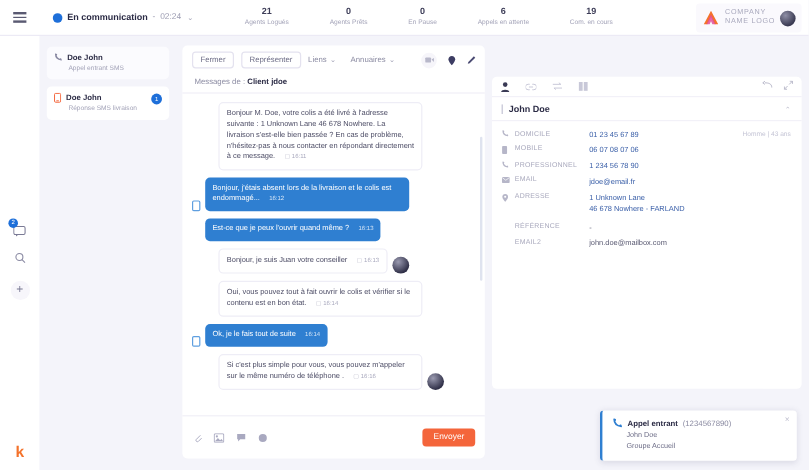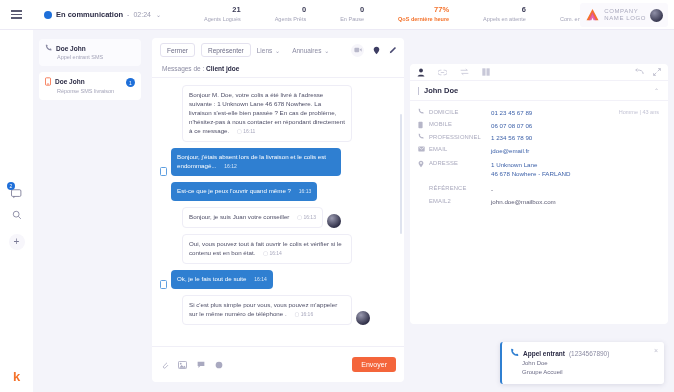--- a/index.html
+++ b/index.html
@@ -20,21 +20,21 @@
   .burger { width: 32px; display: flex; flex-direction: column; align-items: center; gap: 2px; cursor: pointer; }
   .burger span { display: block; width: 11px; height: 1.4px; background: #5a5a72; }
 
   .status-wrap { display: flex; align-items: center; gap: 4px; margin-left: 12px; }
   .status-dot { width: 8px; height: 8px; border-radius: 50%; background: #1e6fd9; }
   .status-label { font-size: 7.5px; font-weight: bold; color: #2b2b45; }
   .status-time { font-size: 7px; color: #9a9ab0; }
   .caret-sm { font-size: 6px; color: #9a9ab0; margin-left: 1px; }
 
   .stats { display: flex; align-items: center; margin-left: 26px; }
-  .stat { text-align: right; padding: 0 17px; }
+  .stat { text-align: center; padding: 0 17px; }
   .stat-val { font-size: 7.5px; font-weight: bold; color: #3c3c57; line-height: 10px; }
   .stat-lbl { font-size: 5.5px; color: #a3a3b8; line-height: 9px; white-space: nowrap; }
   .stat.qos .stat-val, .stat.qos .stat-lbl { color: #f4722b; }
   .stat.qos .stat-lbl { font-weight: bold; }
 
   .brand {
     position: absolute; right: 6px; top: 3px; height: 24px;
     display: flex; align-items: center; gap: 4px;
     background: #faf9fd; border-radius: 3px; padding: 2px 5px;
   }
@@ -181,24 +181,20 @@
       <div class="stat-lbl">Agents Logués</div>
     </div>
     <div class="stat">
       <div class="stat-val">0</div>
       <div class="stat-lbl">Agents Prêts</div>
     </div>
     <div class="stat">
       <div class="stat-val">0</div>
       <div class="stat-lbl">En Pause</div>
     </div>
-    <div class="stat qos">
-      <div class="stat-val">77%</div>
-      <div class="stat-lbl">QoS dernière heure</div>
-    </div>
     <div class="stat">
       <div class="stat-val">6</div>
       <div class="stat-lbl">Appels en attente</div>
     </div>
     <div class="stat">
       <div class="stat-val">19</div>
       <div class="stat-lbl">Com. en cours</div>
     </div>
   </div>
 

